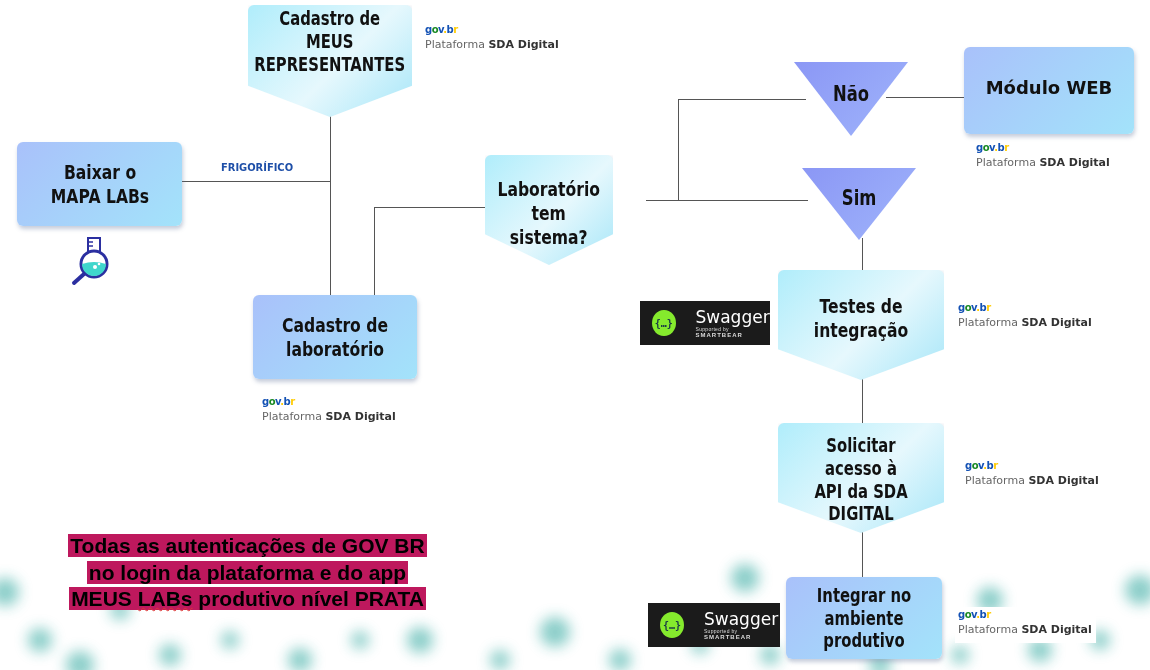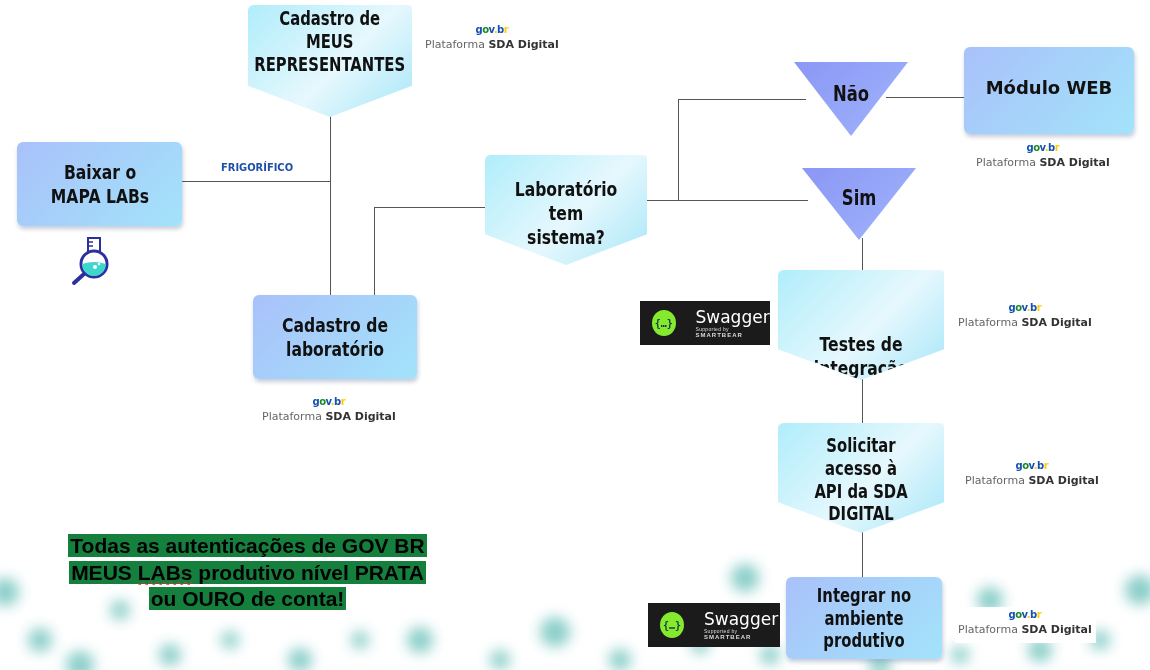--- a/index.html
+++ b/index.html
@@ -4,33 +4,33 @@
 <style>
   html, body { margin: 0; padding: 0; }
   body { width: 1150px; height: 670px; position: relative; overflow: hidden; background: #ffffff; font-family: "Liberation Sans", sans-serif; }
   .bg-dots { position: absolute; left: 0; top: 0; width: 1150px; height: 670px; pointer-events: none; }
   .line { position: absolute; background: #555; }
   .node { position: absolute; display: flex; align-items: center; justify-content: center; text-align: center; color: #111; font-family: "DejaVu Sans", sans-serif; font-weight: bold; line-height: 1.2; }
   .node span { transform: scaleX(0.78); display: inline-block; }
   .rect { border-radius: 6px; box-shadow: 1px 3px 4px rgba(90,110,150,0.35); background: linear-gradient(135deg, #a9c1fa 0%, #a3e3fa 100%); }
   .pent { background: linear-gradient(135deg, #b0edfb 0%, #e6f8fd 55%, #a6e6f8 100%); filter: drop-shadow(1px 3px 3px rgba(90,110,150,0.35)); clip-path: polygon(0 0, 100% 0, 100% 72%, 50% 100%, 0 72%); border-radius: 6px; }
   .tri { background: linear-gradient(135deg, #8b97f5 0%, #9fb4fb 100%); clip-path: polygon(0 0, 100% 0, 50% 100%); filter: drop-shadow(1px 3px 3px rgba(90,110,150,0.35)); align-items: flex-start; }
-  .govbr { position: absolute; font-family: "DejaVu Sans", sans-serif; text-align: center; }
+  .govbr { position: absolute; font-family: "DejaVu Sans", sans-serif; }
   .govbr .logo { font-size: 10px; font-weight: bold; letter-spacing: -0.5px; line-height: 12px; }
   .govbr .logo .g { color: #1351b4; } .govbr .logo .o { color: #168821; } .govbr .logo .v { color: #1351b4; } .govbr .logo .dot { color: #ffcd07; } .govbr .logo .b { color: #1351b4; } .govbr .logo .r { color: #ffcd07; }
   .govbr .plat { font-size: 11px; color: #666; line-height: 18px; white-space: nowrap; }
   .govbr .plat b { color: #333; }
   .swagger { position: absolute; background: #1b1b1b; width: 130px; height: 44px; display: flex; align-items: center; }
   .swagger .circle { width: 26px; height: 26px; border-radius: 50%; background: #85ea2d; margin-left: 12px; display: flex; align-items: center; justify-content: center; font-size: 10px; color: #173647; font-family: "DejaVu Sans Mono", monospace; font-weight: bold; }
   .swagger .txt { margin-left: 20px; color: #fff; }
   .swagger .name { font-size: 17px; font-family: "DejaVu Sans", sans-serif; line-height: 18px; }
   .swagger .sub { font-size: 5px; color: #ddd; letter-spacing: 0.3px; }
   .swagger .sub b { font-size: 6px; letter-spacing: 1px; }
   .note { position: absolute; left: 30px; top: 533px; width: 435px; text-align: center; font-family: "Liberation Sans", sans-serif; font-weight: bold; font-size: 21px; line-height: 26.5px; color: #000; }
-  .note span.hl { background: #15803d; padding: 0 2px; }
+  .note span.hl { background: #be185d; padding: 0 2px; }
   .note .spell { text-decoration: underline wavy #d33; text-decoration-thickness: 1px; }
   .edge-label { position: absolute; left: 221px; top: 161px; font-size: 11px; font-weight: bold; color: #1e4fa8; font-family: "DejaVu Sans", sans-serif; transform: scaleX(0.9); transform-origin: left; }
 </style>
 </head>
 <body>
 
 <svg class="bg-dots" viewBox="0 0 1150 670">
   <defs>
     <filter id="blur" x="-50%" y="-50%" width="200%" height="200%">
         <feGaussianBlur stdDeviation="7"></feGaussianBlur>
@@ -105,21 +105,21 @@
   <span style="width:160px;">
     <span style="display:block; transform:none;">Cadastro de</span>
     <span style="display:block; transform:none;">laboratório</span>
   </span>
 </div>
 <div class="govbr" style="left:262px; top:396px;">
   <div class="logo"><span class="g">g</span><span class="o">o</span><span class="v">v</span><span class="dot">.</span><span class="b">b</span><span class="r">r</span></div>
   <div class="plat"><span>Plataforma</span> <b>SDA Digital</b></div>
 </div>
 
-<div class="node pent" style="left:485px; top:155px; width:162px; height:110px; font-size:20px; align-items:flex-start;">
+<div class="node pent" style="left:485px; top:155px; width:128px; height:110px; font-size:20px; align-items:flex-start;">
   <span style="width:190px; margin-top:22px;">
     <span style="display:block; transform:none;">Laboratório tem</span>
     <span style="display:block; transform:none;">sistema?</span>
   </span>
 </div>
 
 <div class="node tri" style="left:794px; top:62px; width:114px; height:74px; font-size:21px;">
   <span style="margin-top:20px;">Não</span>
 </div>
 
@@ -128,21 +128,21 @@
 </div>
 
 <div class="node rect" style="left:964px; top:47px; width:170px; height:87px; font-size:18px;">
   <span style="transform:none; margin-bottom:6px;">Módulo WEB</span>
 </div>
 <div class="govbr" style="left:976px; top:142px;">
   <div class="logo"><span class="g">g</span><span class="o">o</span><span class="v">v</span><span class="dot">.</span><span class="b">b</span><span class="r">r</span></div>
   <div class="plat"><span>Plataforma</span> <b>SDA Digital</b></div>
 </div>
 
-<div class="node pent" style="left:778px; top:270px; width:166px; height:110px; font-size:20px; align-items:flex-end;">
+<div class="node pent" style="left:778px; top:270px; width:166px; height:110px; font-size:20px; align-items:flex-start;">
   <span style="width:180px; margin-top:24px;">
     <span style="display:block; transform:none;">Testes de</span>
     <span style="display:block; transform:none;">integração</span>
   </span>
 </div>
 <div class="swagger" style="left:640px; top:301px;">
   <div class="circle">{…}</div>
   <div class="txt">
     <div class="name">Swagger</div>
     <div class="sub"><span>Supported by</span> <b>SMARTBEAR</b></div>
@@ -179,15 +179,15 @@
     <div class="sub"><span>Supported by</span> <b>SMARTBEAR</b></div>
   </div>
 </div>
 <div class="govbr" style="left:955px; top:607px; background:#fff; padding:2px 4px 4px 3px;">
   <div class="logo"><span class="g">g</span><span class="o">o</span><span class="v">v</span><span class="dot">.</span><span class="b">b</span><span class="r">r</span></div>
   <div class="plat"><span>Plataforma</span> <b>SDA Digital</b></div>
 </div>
 
 <div class="note">
   <div><span class="hl">Todas as autenticações de GOV BR</span></div>
+  <div><span class="hl">no login da plataforma e do app</span></div>
   <div><span class="hl"><span>MEUS </span><span class="spell">LABs</span><span> produtivo nível PRATA</span></span></div>
-  <div><span class="hl">ou OURO de conta!</span></div>
 </div>
 
 </body></html>

